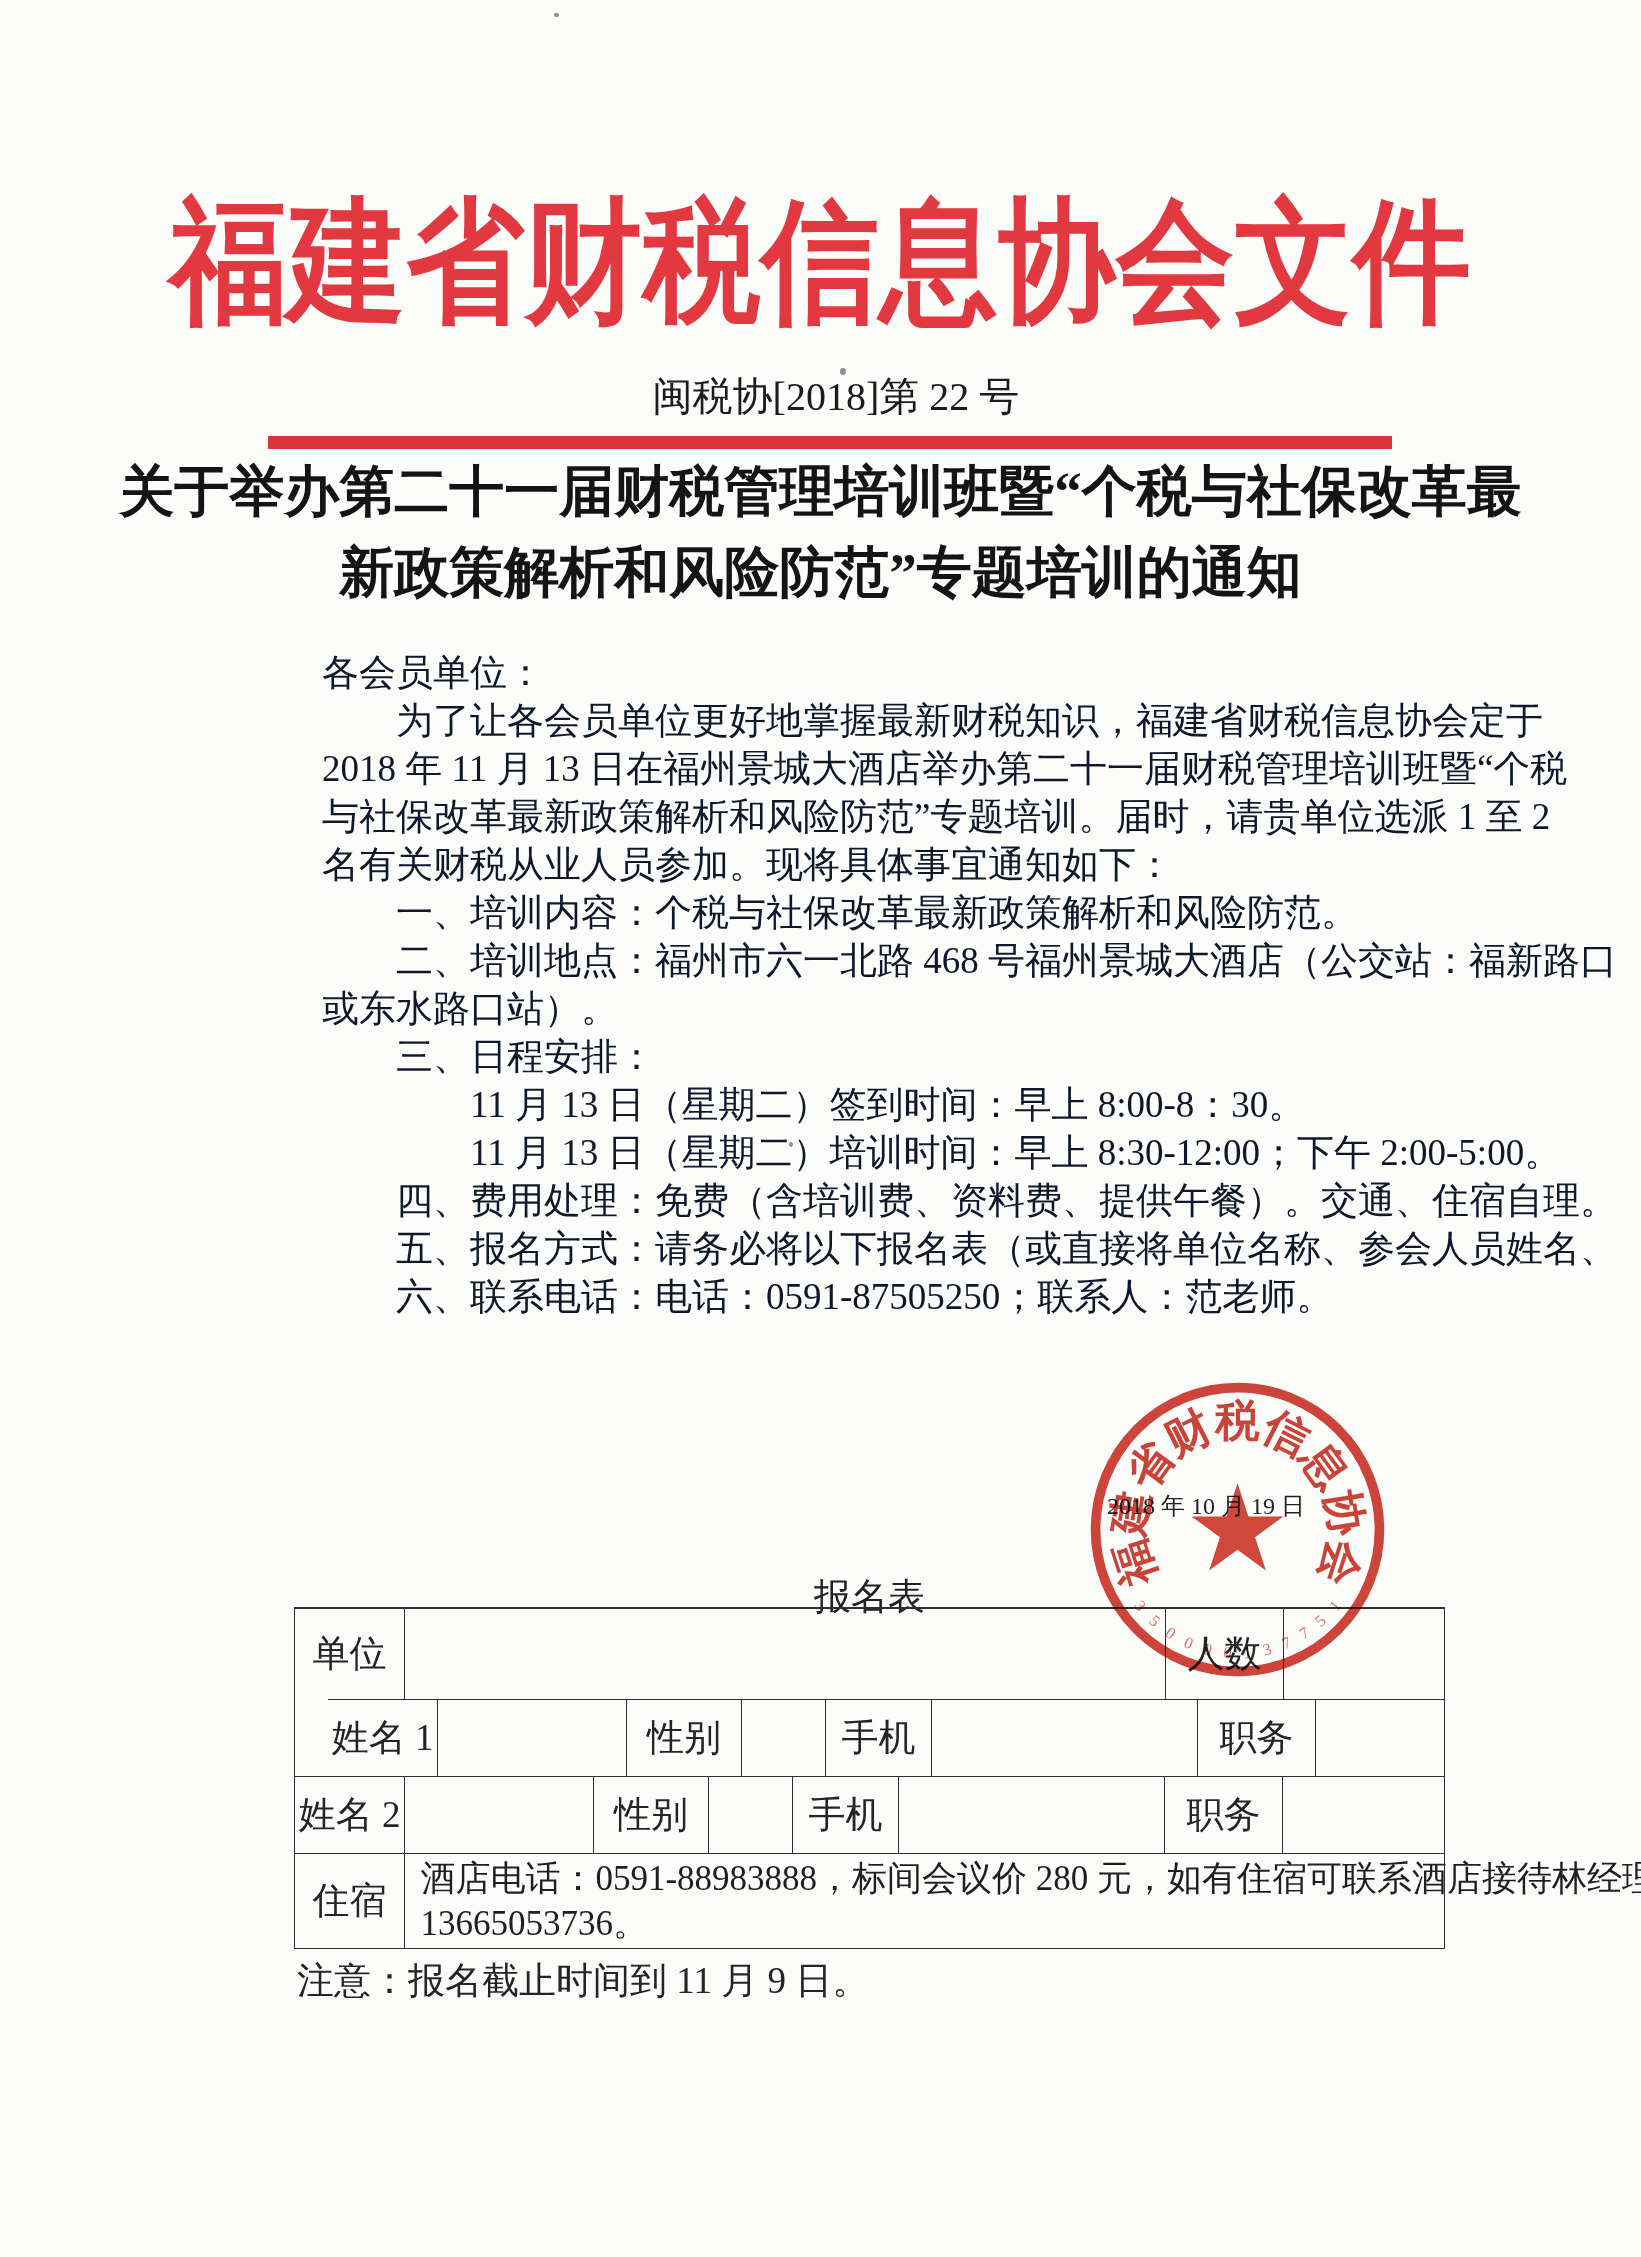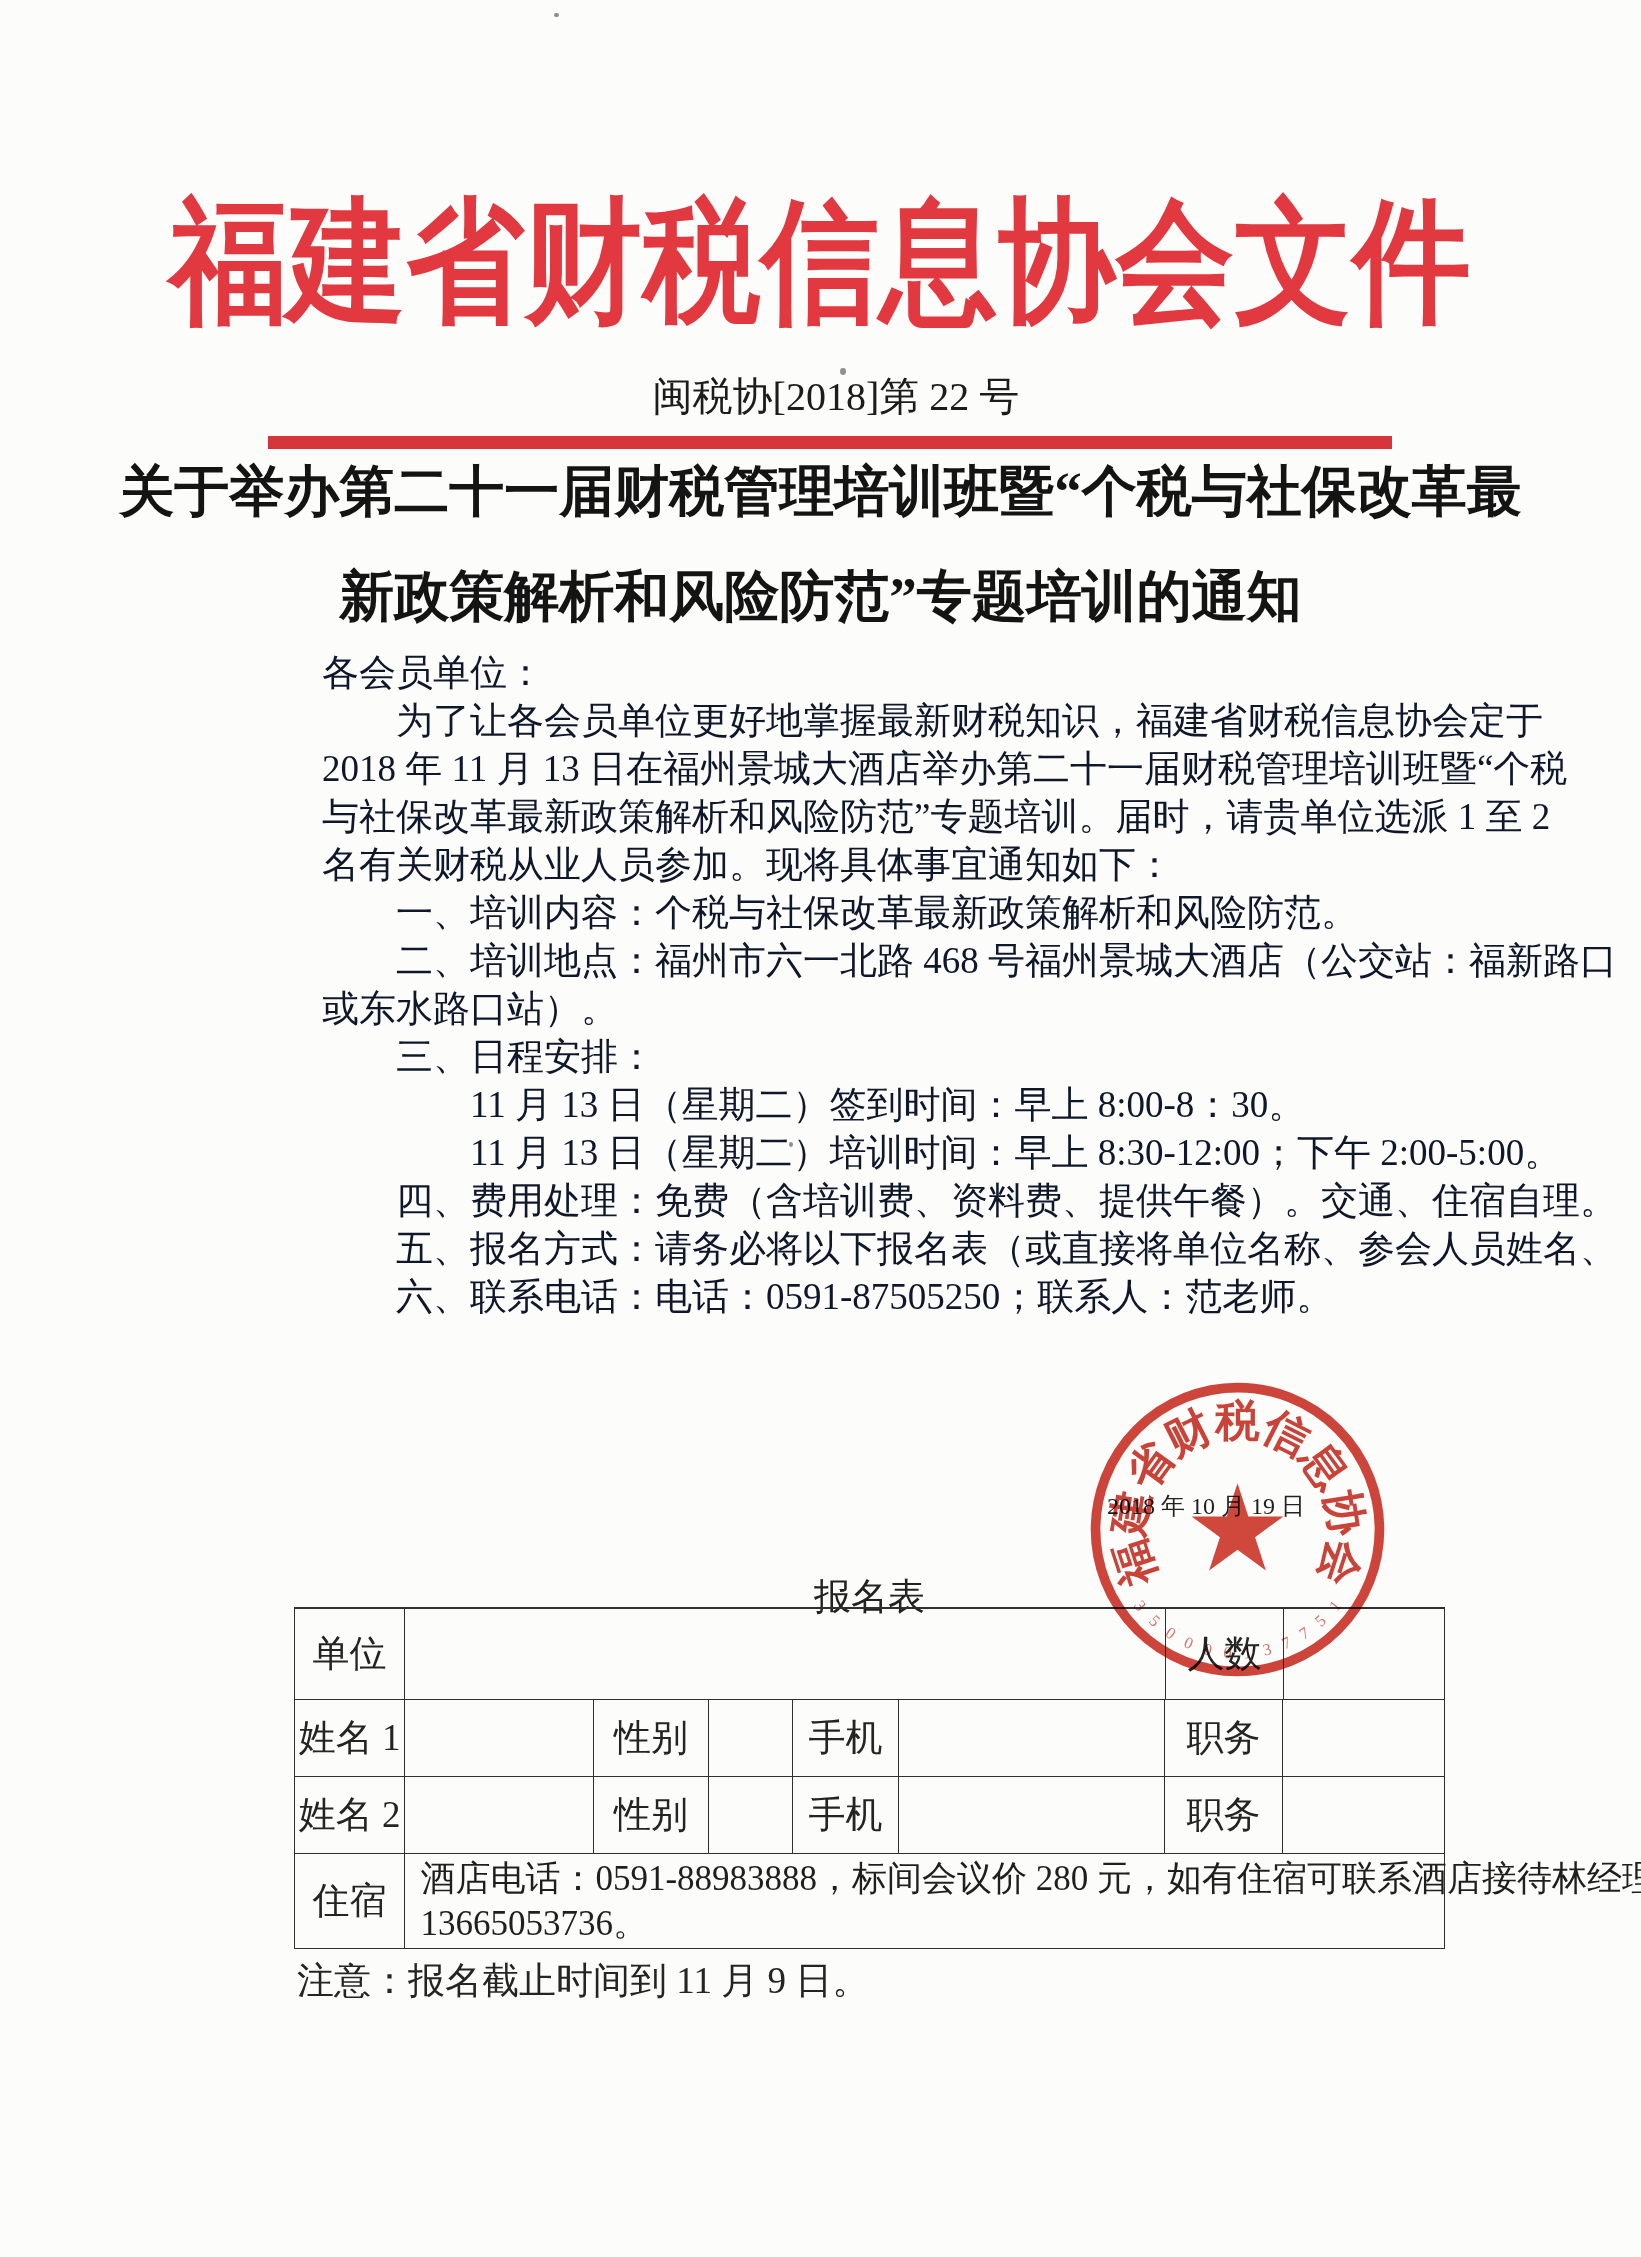--- a/index.html
+++ b/index.html
@@ -38,21 +38,21 @@
     background:#d6353b;
   }
   .notice-title{
     left:0;width:1641px;
     text-align:center;
     font-size:55px;line-height:46px;
     font-weight:700;color:#141414;
     white-space:nowrap;
   }
   .nt1{top:469px;}
-  .nt2{top:574px;}
+  .nt2{top:550px;}
   .body-block{left:299px;top:649px;width:1149px;}
   .bline{
     height:48px;line-height:48px;
     font-size:37px;
     white-space:nowrap;
     color:#0f172a;
     margin-left:23px;
   }
   .date-line{
     left:1107px;top:1484px;
@@ -86,21 +86,21 @@
     left:294px;top:1607px;width:1151px;
     border:1.9px solid #2e2e2e;
     border-top-width:2.9px;
     box-sizing:border-box;
     background:transparent;
     z-index:1;
   }
   .tr{display:flex;box-sizing:border-box;}
   .tr + .tr{border-top:1.9px solid #2e2e2e;}
   .r1{height:90px;}
-  .r2{height:77px;}
+  .r2{height:77px;margin-left:33px;}
   .r3{height:77px;}
   .r4{height:95px;}
   .td{
     box-sizing:border-box;
     border-left:1.9px solid #2e2e2e;
     display:flex;align-items:center;justify-content:center;
     font-size:37px;color:#242424;
     white-space:nowrap;overflow:visible;
   }
   .td:first-child{border-left:none;text-align:right;}

